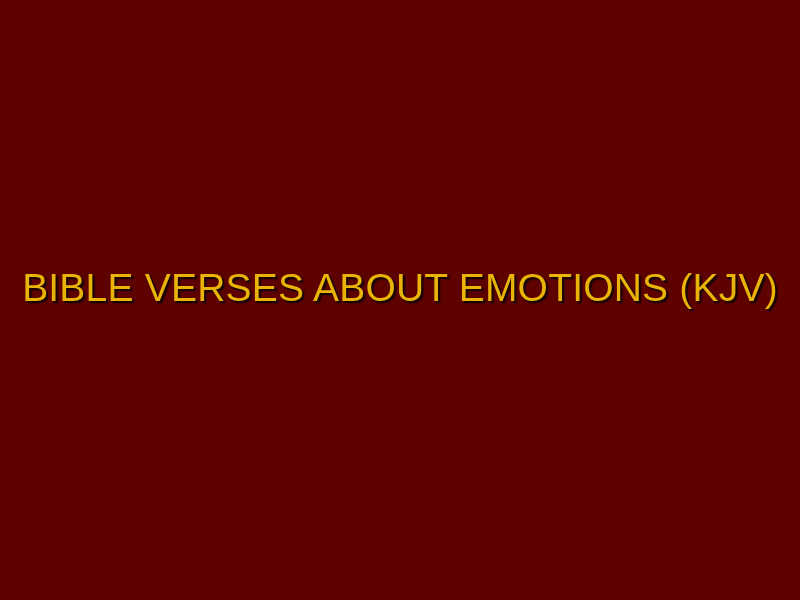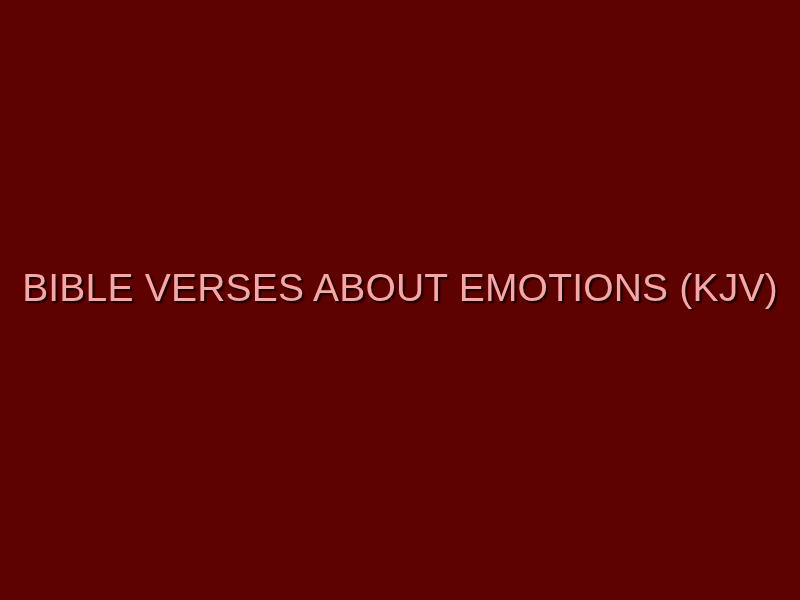--- a/index.html
+++ b/index.html
@@ -42,21 +42,21 @@
   .title-text {
     display: inline-block;
     margin: 0;
     padding: 0;
     font-family: "Liberation Sans", sans-serif;
     font-size: 39px;
     font-weight: 400;
     font-style: normal;
     letter-spacing: 0.2px;
     white-space: nowrap;
-    color: #fca5a5;
+    color: #eab308;
     text-transform: uppercase;
     
     text-shadow:
        2px 2px 0 #1a0404,
        2px 2px 2px rgba(10, 2, 2, 0.85);
   }
 </style>
 </head>
 <body>
 

